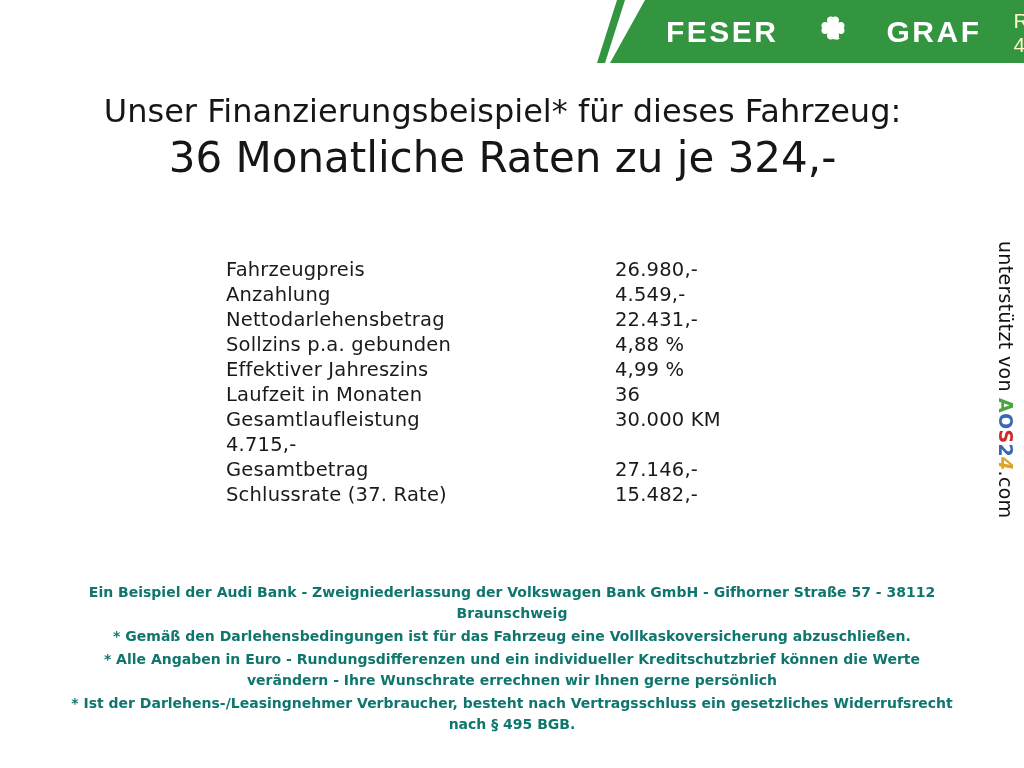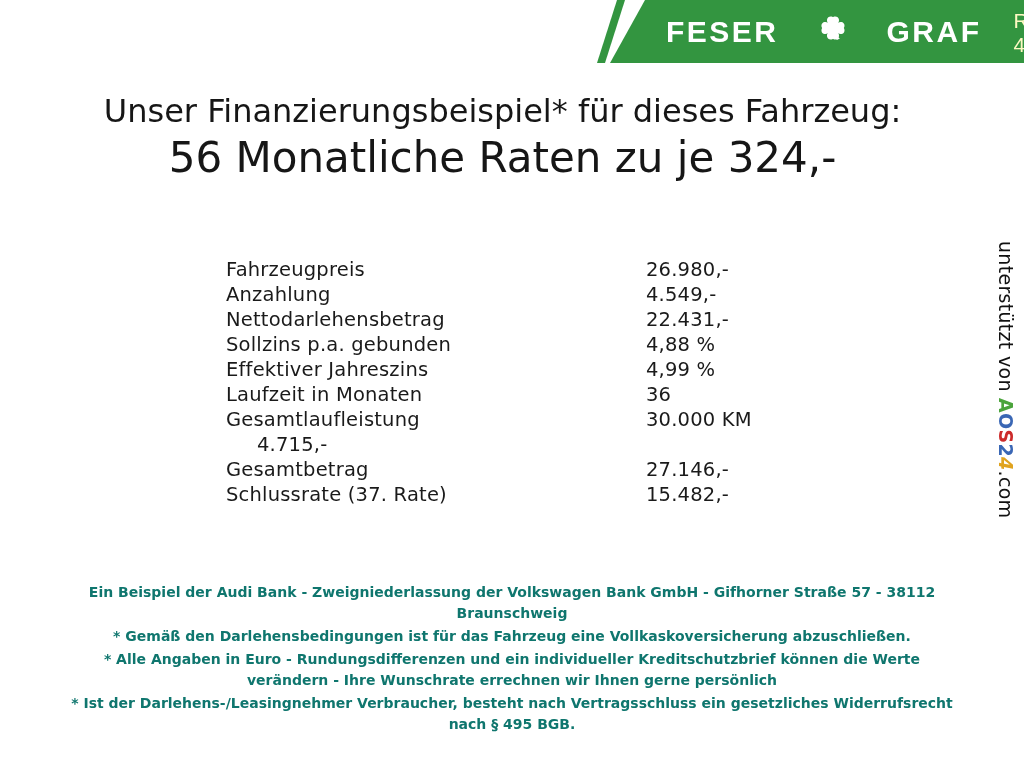--- a/index.html
+++ b/index.html
@@ -26,21 +26,21 @@
   
   .heading { position:absolute; top:92px; left:0; width:1005px; text-align:center; }
   .heading-1 { font-size:32px; font-weight:500; line-height:1.2; color:#161616; }
   .heading-2 { font-size:42px; font-weight:500; line-height:1.2; margin-top:3px; color:#161616; }
 
   
   .ftable { position:absolute; top:257px; left:226px; font-size:19.5px;
             letter-spacing:0.2px; color:#1a1a1a; }
   .frow { display:flex; height:25px; align-items:center; }
   .flabel { width:389px; }
-  .fvalue { white-space:nowrap;margin-left:31px; }
+  .fvalue { white-space:nowrap; }
 
   
   .support { position:absolute; top:241px; right:7px; height:300px;
              writing-mode:vertical-rl; font-size:19px; letter-spacing:0.3px;
              color:#111; white-space:nowrap; }
   .aos { font-weight:bold; }
   .aos-a { color:#4ba43c; }
   .aos-o { color:#3a67b5; }
   .aos-s { color:#cc2b2b; }
   .aos-2 { color:#3a67b5; }
@@ -72,21 +72,21 @@
           </g>
         </svg>
       </span>
       <span>GRAF</span>
     </div>
     <span class="plate">RU-4728H</span>
   </div>
 
   <div class="heading">
     <div class="heading-1">Unser Finanzierungsbeispiel* für dieses Fahrzeug:</div>
-    <div class="heading-2">56 Monatliche Raten zu je 324,-</div>
+    <div class="heading-2">36 Monatliche Raten zu je 324,-</div>
   </div>
 
   <div class="ftable">
     <div class="frow">
       <span class="flabel">Fahrzeugpreis</span>
       <span class="fvalue">26.980,-</span>
     </div>
     <div class="frow">
       <span class="flabel">Anzahlung</span>
       <span class="fvalue">4.549,-</span>

